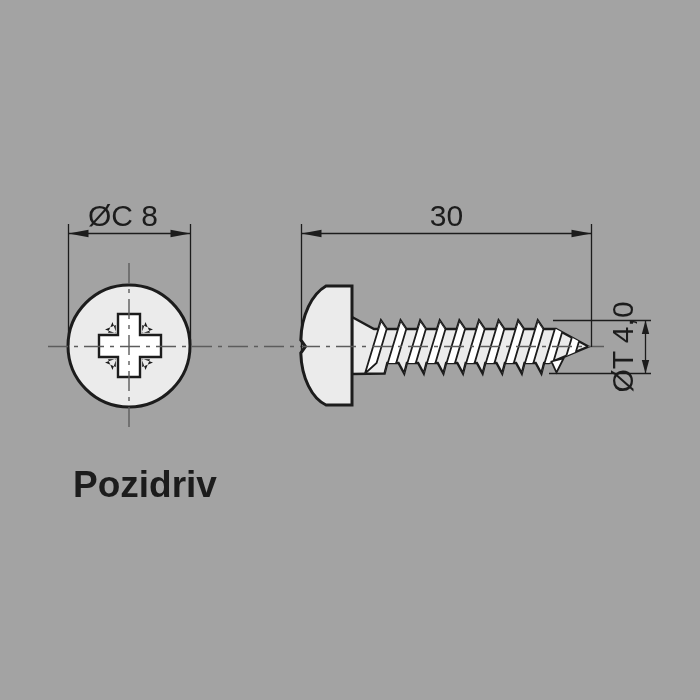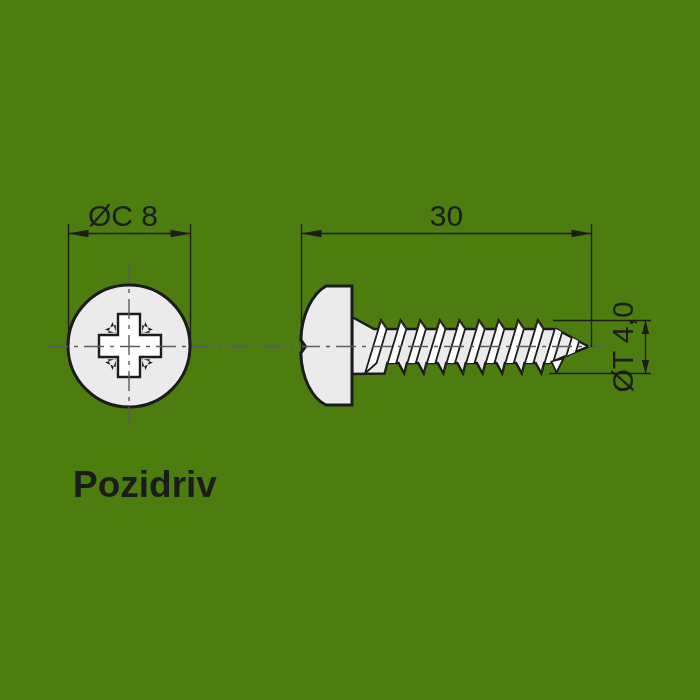--- a/index.html
+++ b/index.html
@@ -1,16 +1,16 @@
 <!DOCTYPE html>
 <html><head>
 <meta charset="utf-8">
 <style>
   html,body{margin:0;padding:0;background:#ffffff;}
-  .canvas{position:relative;width:700px;height:700px;background:#4d7c0f;overflow:hidden;}
+  .canvas{position:relative;width:700px;height:700px;background:#a3a3a3;overflow:hidden;}
   svg{display:block;}
   .t-dim{font:30px "Liberation Sans", sans-serif;fill:#1c1c1c;}
   .t-label{font:bold 37px "Liberation Sans", sans-serif;fill:#1c1c1c;}
   .ol{stroke:#1c1c1c;stroke-miterlimit:8;}
   .w3{stroke-width:3;}
   .w24{stroke-width:2.4;}
   .w18{stroke-width:1.8;}
   .dim{stroke:#1c1c1c;stroke-width:1.3;fill:none;}
   .arr{fill:#1c1c1c;stroke:none;}
   .cl{stroke:#5c5c5c;stroke-width:1.4;fill:none;stroke-dasharray:20 6 4 6;}

